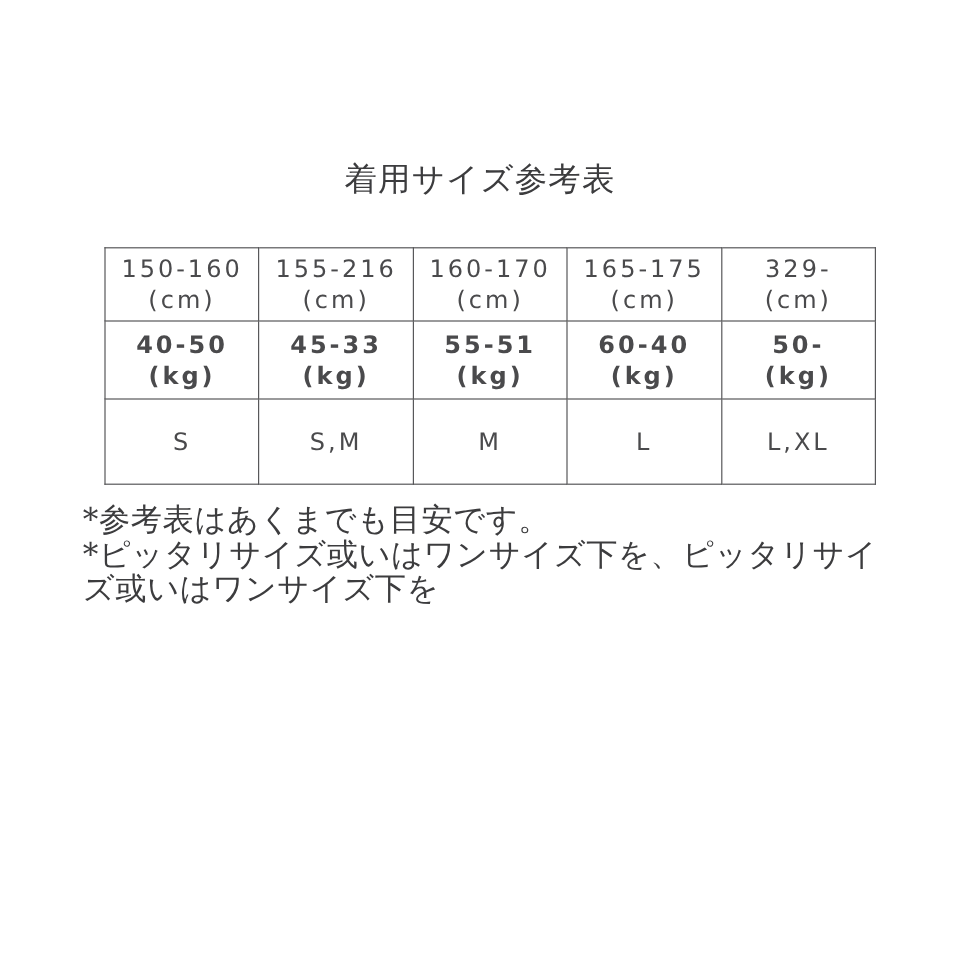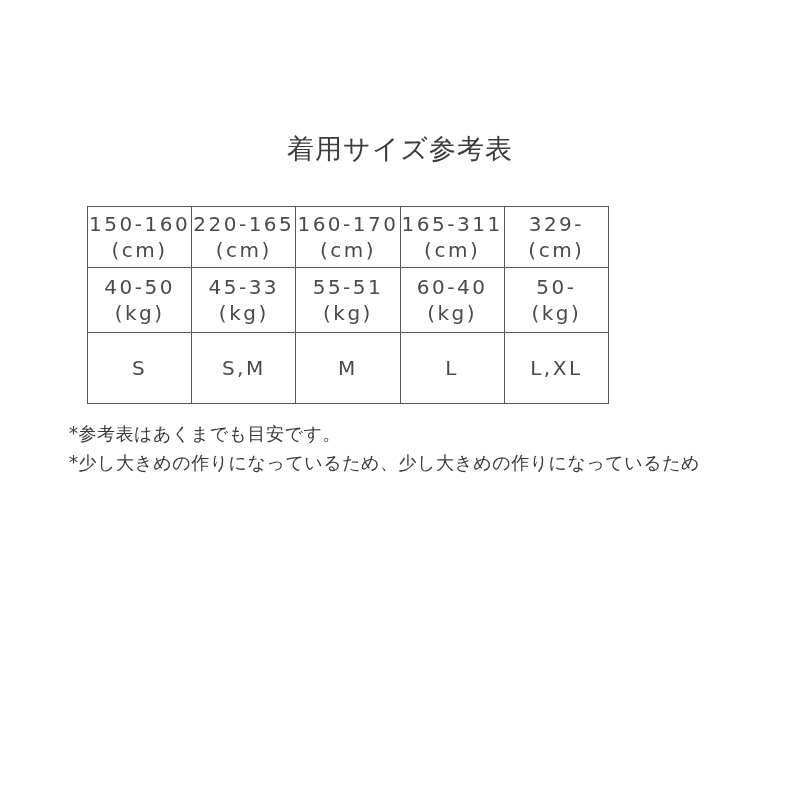--- a/index.html
+++ b/index.html
@@ -24,46 +24,46 @@
     text-align: center;
     font-size: 27px;
     font-weight: 500;
     letter-spacing: 1px;
     color: #3c3c3e;
   }
   table.size-table {
     position: absolute;
     left: 87px;
     top: 206px;
-    width: 522px;
+    width: 643px;
     border-collapse: collapse;
     table-layout: fixed;
     padding-left: 16px;
   }
   table.size-table td {
     border: 1.5px solid #58585a;
     text-align: center;
     vertical-align: middle;
     padding: 0;
     font-family: "DejaVu Sans", "Liberation Sans", sans-serif;
     font-size: 20px;
     letter-spacing: 2.5px;
     color: #4a4a4c;
     line-height: 26px;
   }
   tr.row-height { height: 61px; }
-  tr.row-weight { height: 65px; }
+  tr.row-weight { height: 65px; font-weight: bold; }
   tr.row-size   { height: 71px; }
   .cell-line { display: block; }
   .notes {
     position: absolute;
     left: 69px;
     top: 420px;
     width: 680px;
-    font-size: 18px;
+    font-size: 26px;
     line-height: 28.5px;
     color: #3c3c3e;
   }
   .notes p {
     margin: 0;
     letter-spacing: 0.5px;
   }
 </style>
 </head>
 <body>
@@ -73,29 +73,29 @@
   <h1 class="page-title">着用サイズ参考表</h1>
 
   <table class="size-table">
     <tbody>
       <tr class="row-height">
         <td>
           <span class="cell-line">150-160</span>
           <span class="cell-line">(cm)</span>
         </td>
         <td>
-          <span class="cell-line">220-165</span>
+          <span class="cell-line">155-216</span>
           <span class="cell-line">(cm)</span>
         </td>
         <td>
           <span class="cell-line">160-170</span>
           <span class="cell-line">(cm)</span>
         </td>
         <td>
-          <span class="cell-line">165-311</span>
+          <span class="cell-line">165-175</span>
           <span class="cell-line">(cm)</span>
         </td>
         <td>
           <span class="cell-line">329-</span>
           <span class="cell-line">(cm)</span>
         </td>
       </tr>
       <tr class="row-weight">
         <td>
           <span class="cell-line">40-50</span>
@@ -123,16 +123,16 @@
         <td>S,M</td>
         <td>M</td>
         <td>L</td>
         <td>L,XL</td>
       </tr>
     </tbody>
   </table>
 
   <div class="notes">
     <p>*参考表はあくまでも目安です。</p>
-    <p>*少し大きめの作りになっているため、少し大きめの作りになっているため</p>
+    <p>*ピッタリサイズ或いはワンサイズ下を、ピッタリサイズ或いはワンサイズ下を</p>
   </div>
 
 </div>
 
 </body></html>

